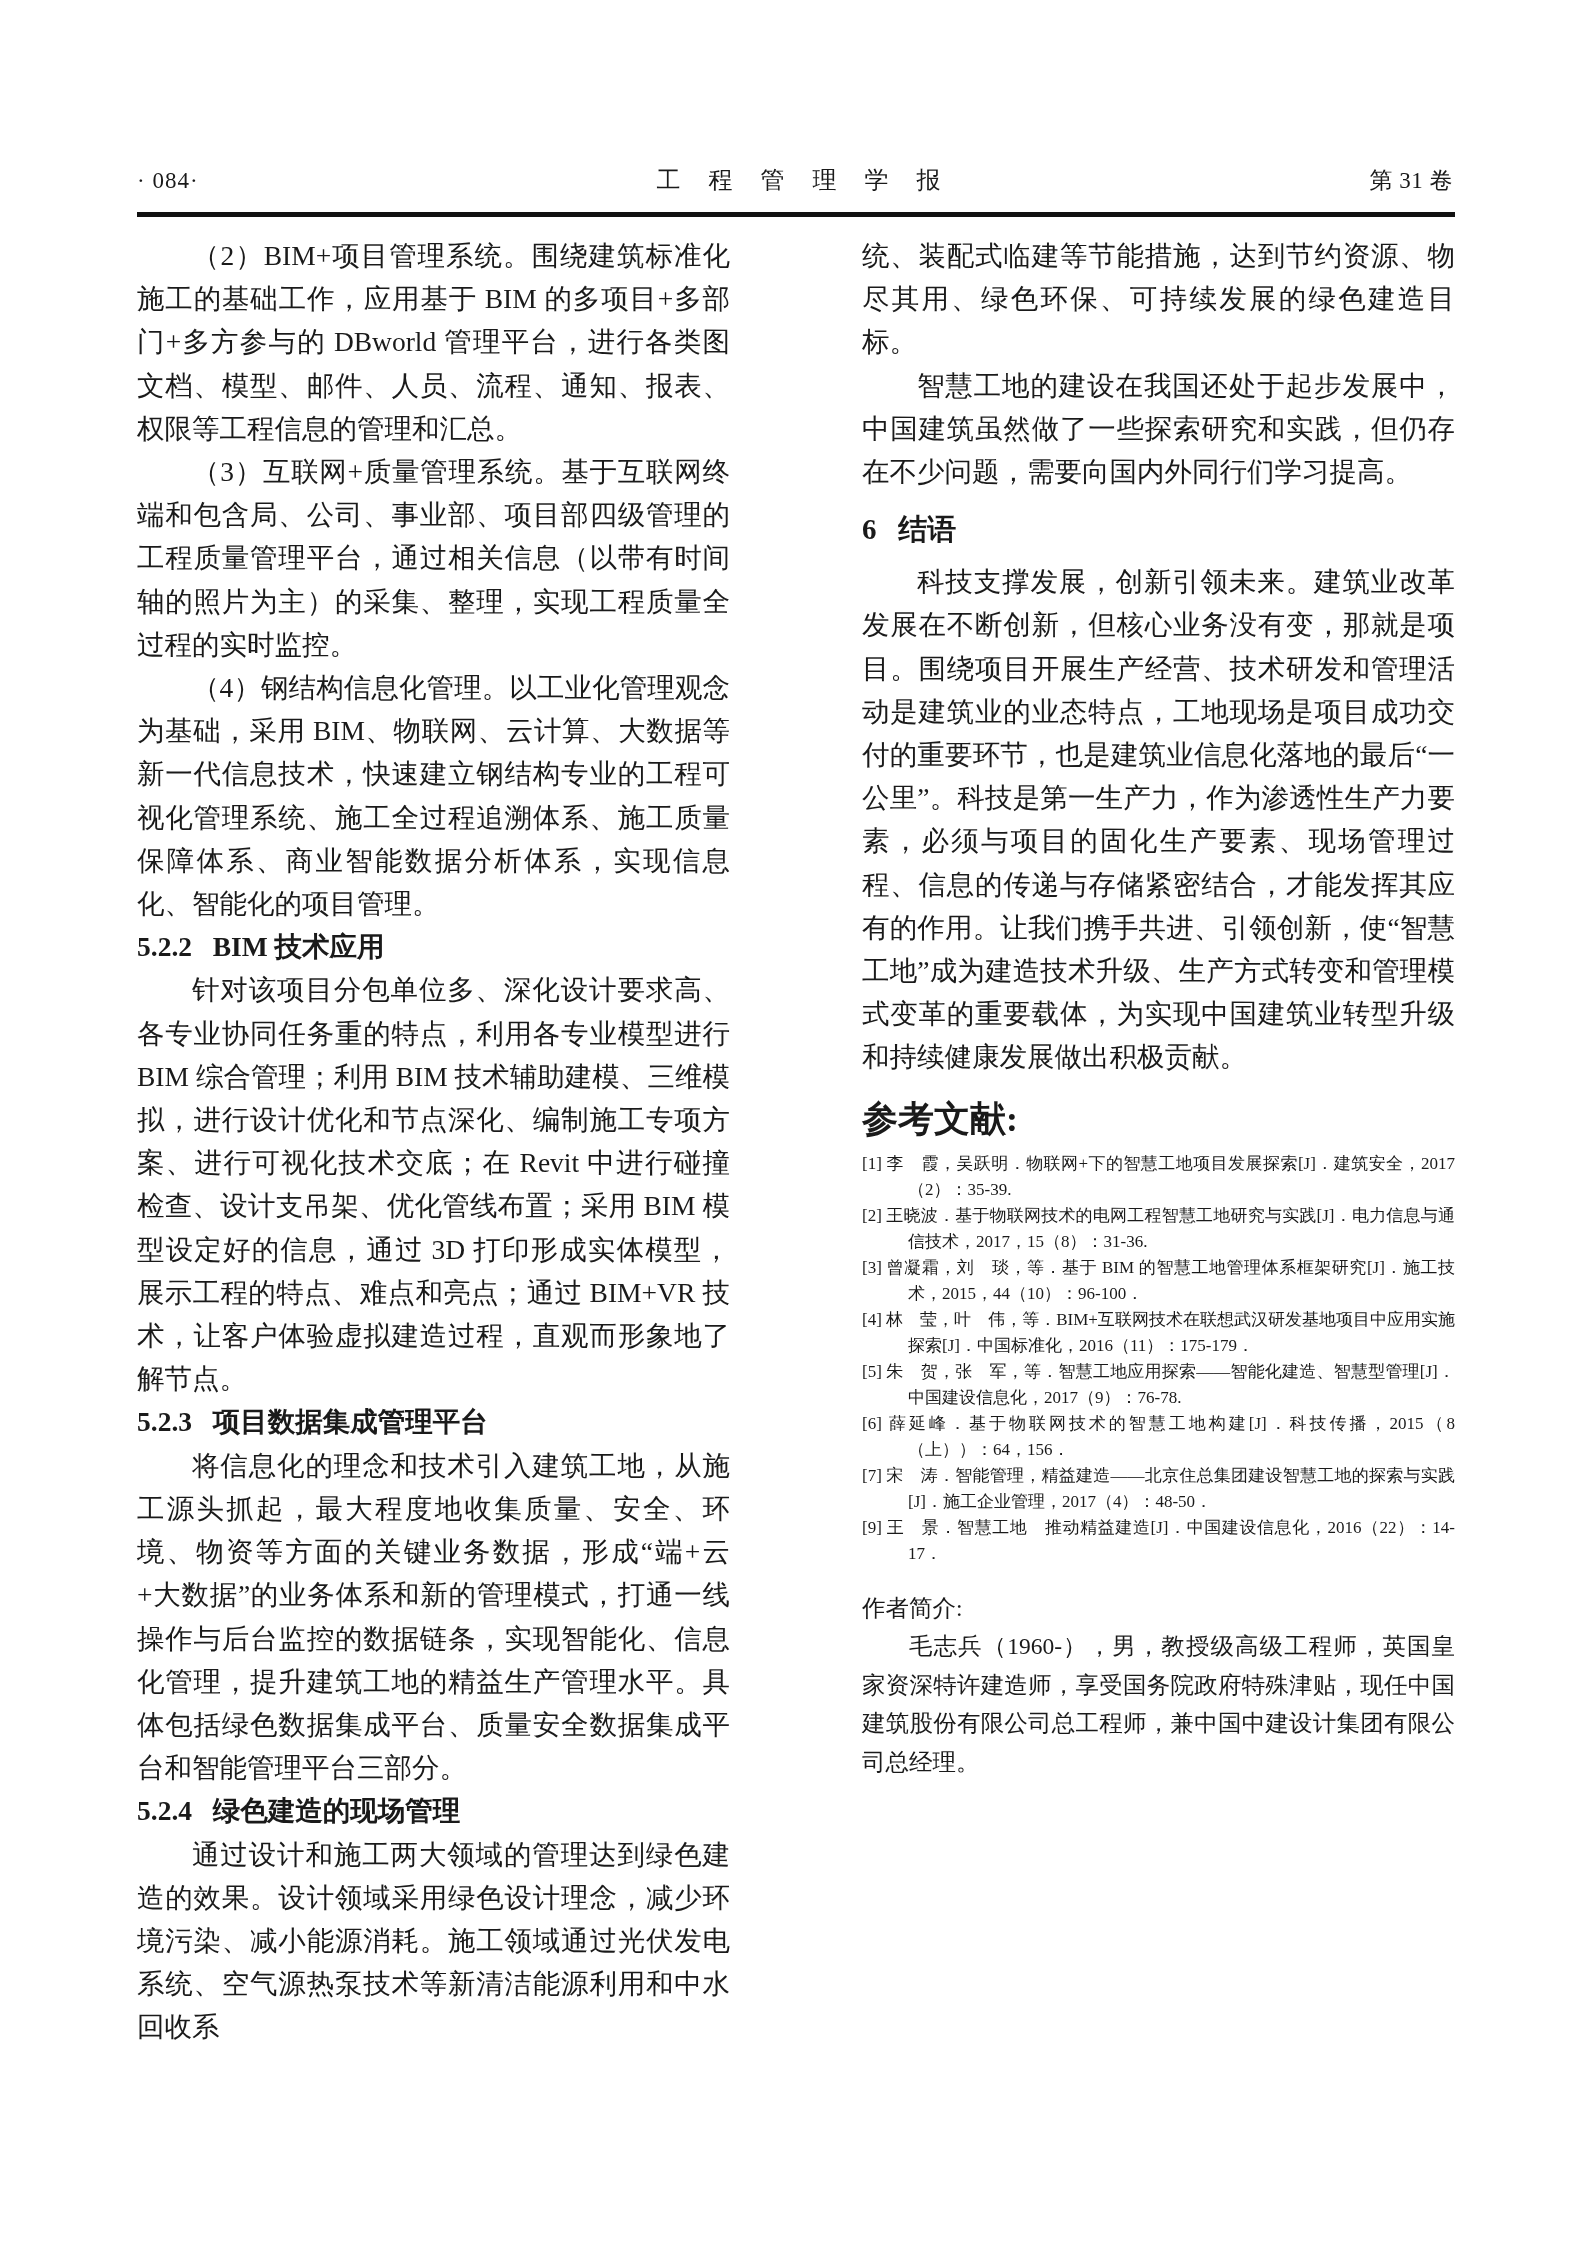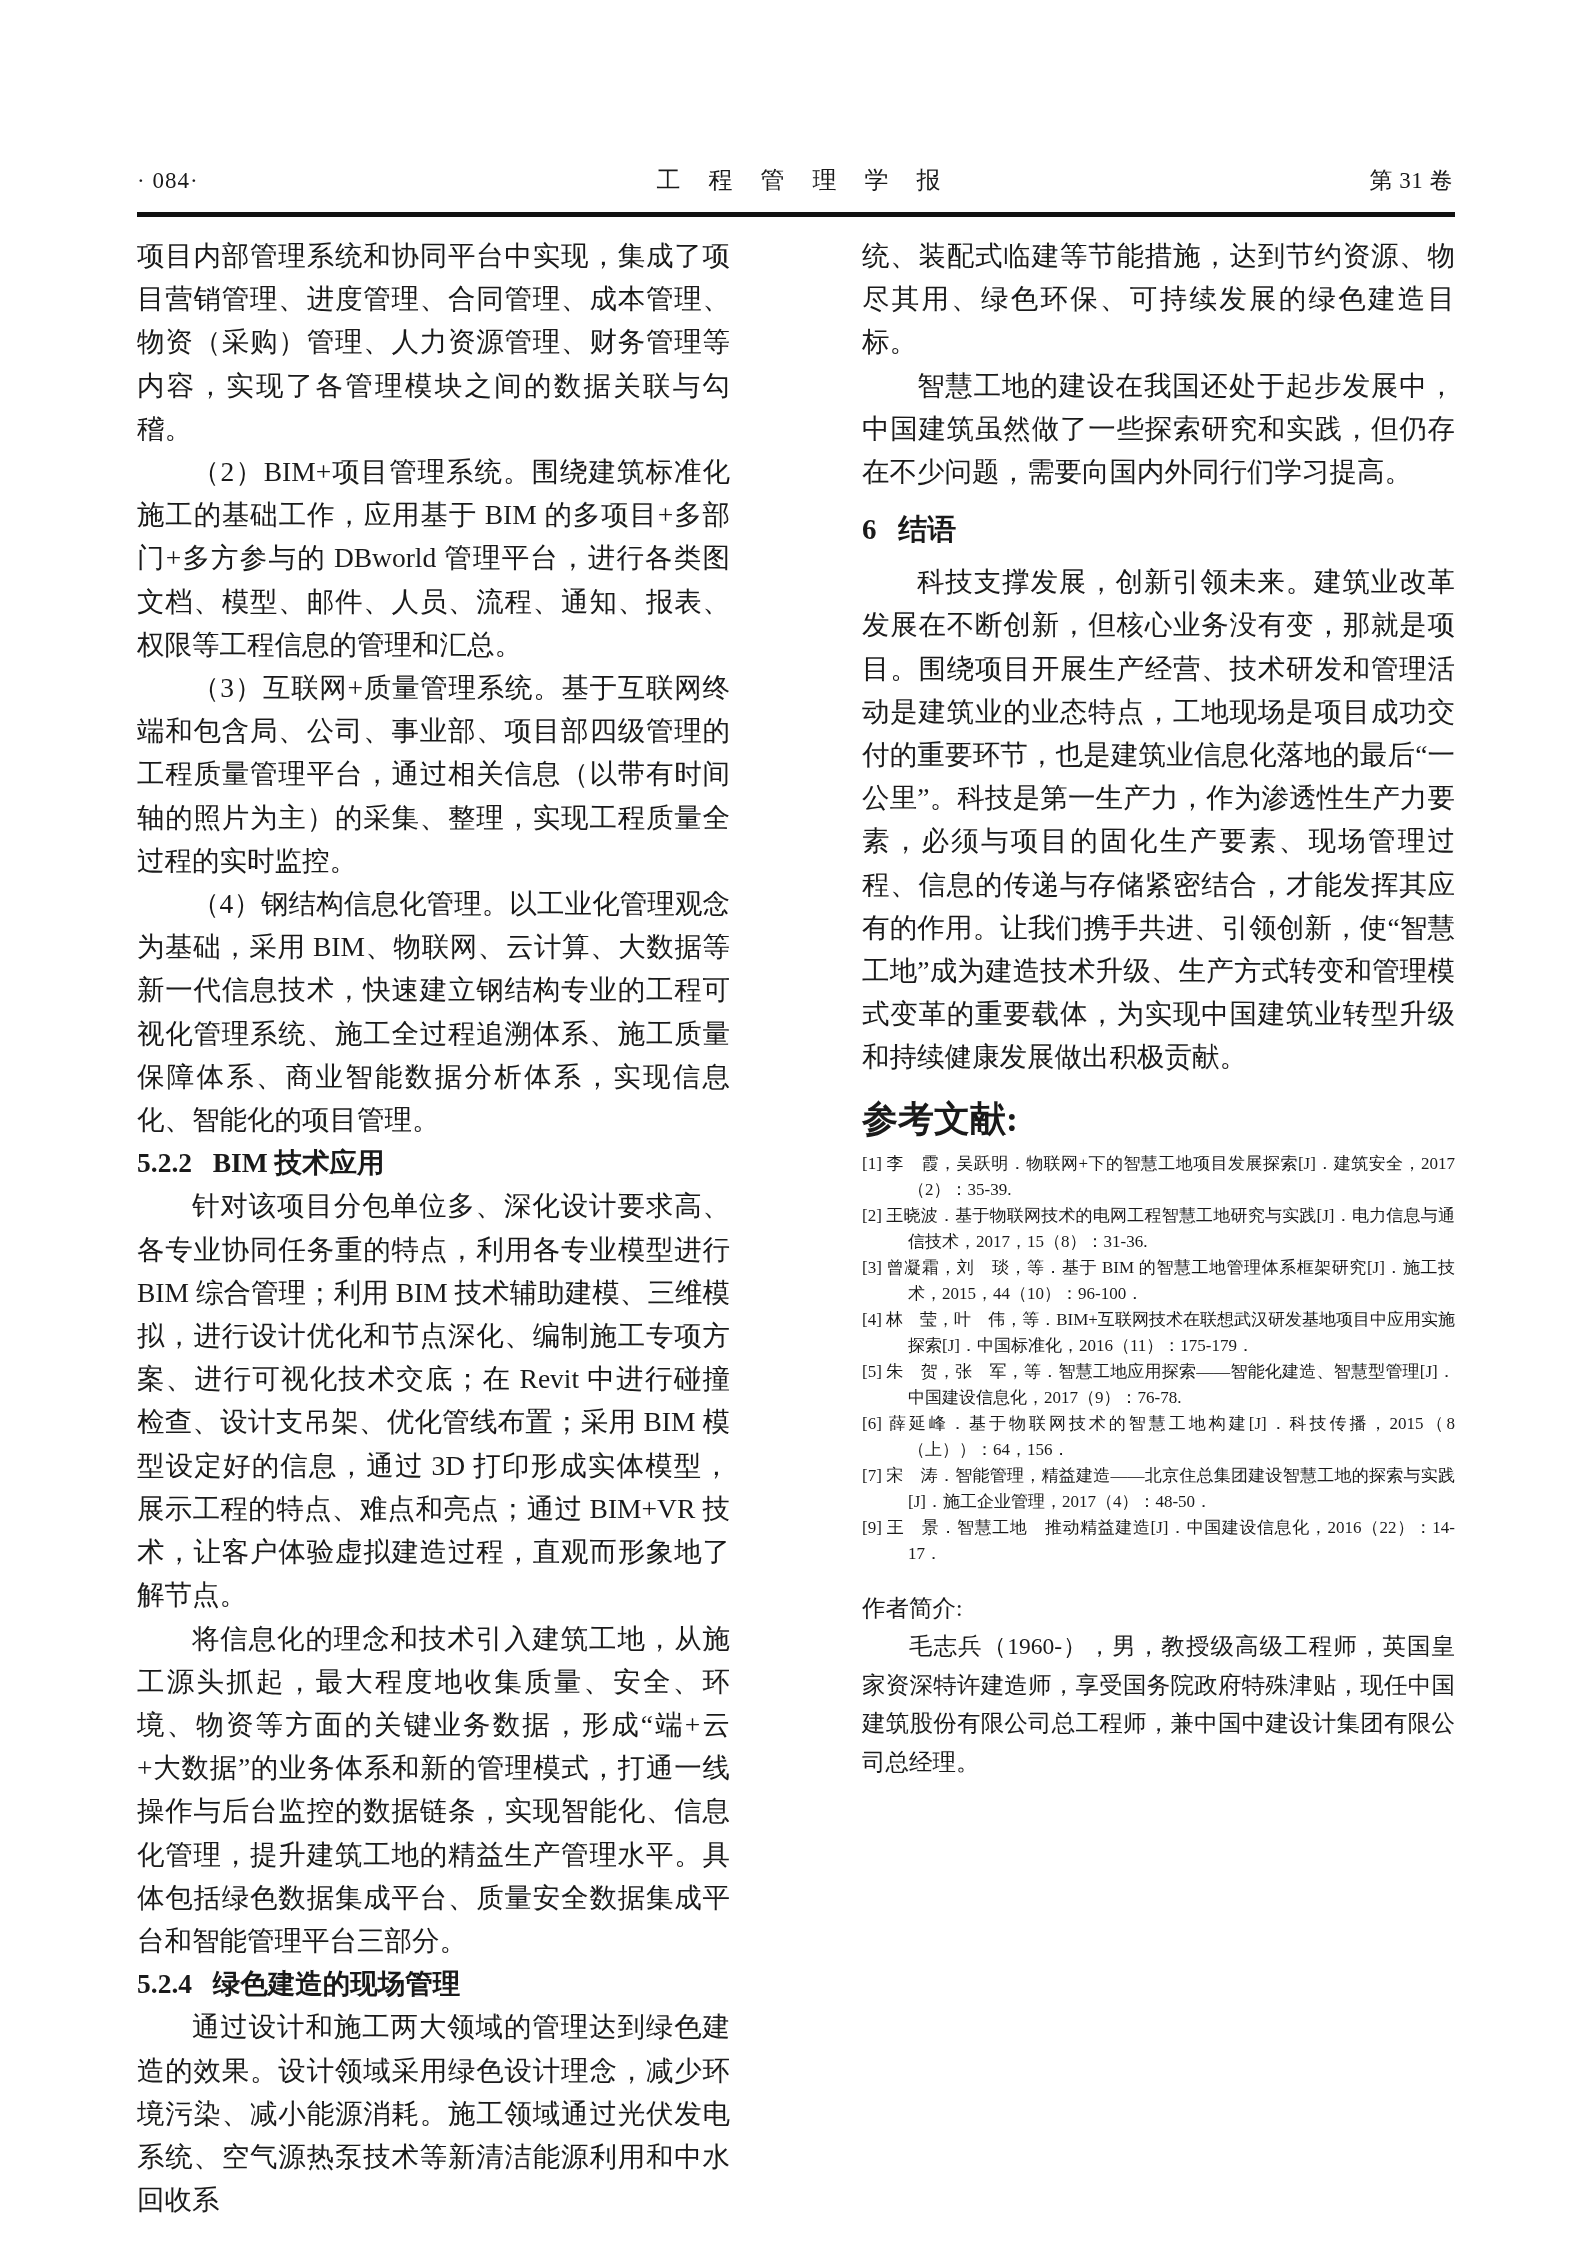--- a/index.html
+++ b/index.html
@@ -161,28 +161,28 @@
   <div class="running-head">
     <span class="rh-folio">· 084·</span>
     <span class="rh-journal">工 程 管 理 学 报</span>
     <span class="rh-volume">第 31 卷</span>
   </div>
   <div class="head-rule"></div>
 
   <div class="columns">
 
     <div class="col">
-      <p class="body noindent">项目内部管理系统和协同平台中实现，集成了项目营销管理、进度管理、合同管理、成本管理、物资（采购）管理、人力资源管理、财务管理等内容，实现了各管理模块之间的数据关联与勾稽。</p>
       <p class="body">（2）BIM+项目管理系统。围绕建筑标准化施工的基础工作，应用基于 BIM 的多项目+多部门+多方参与的 DBworld 管理平台，进行各类图文档、模型、邮件、人员、流程、通知、报表、权限等工程信息的管理和汇总。</p>
       <p class="body">（3）互联网+质量管理系统。基于互联网终端和包含局、公司、事业部、项目部四级管理的工程质量管理平台，通过相关信息（以带有时间轴的照片为主）的采集、整理，实现工程质量全过程的实时监控。</p>
       <p class="body">（4）钢结构信息化管理。以工业化管理观念为基础，采用 BIM、物联网、云计算、大数据等新一代信息技术，快速建立钢结构专业的工程可视化管理系统、施工全过程追溯体系、施工质量保障体系、商业智能数据分析体系，实现信息化、智能化的项目管理。</p>
 
       <h3 class="sub">5.2.2   BIM 技术应用</h3>
       <p class="body">针对该项目分包单位多、深化设计要求高、各专业协同任务重的特点，利用各专业模型进行 BIM 综合管理；利用 BIM 技术辅助建模、三维模拟，进行设计优化和节点深化、编制施工专项方案、进行可视化技术交底；在 Revit 中进行碰撞检查、设计支吊架、优化管线布置；采用 BIM 模型设定好的信息，通过 3D 打印形成实体模型，展示工程的特点、难点和亮点；通过 BIM+VR 技术，让客户体验虚拟建造过程，直观而形象地了解节点。</p>
 
+      <h3 class="sub">5.2.3   项目数据集成管理平台</h3>
       <p class="body">将信息化的理念和技术引入建筑工地，从施工源头抓起，最大程度地收集质量、安全、环境、物资等方面的关键业务数据，形成“端+云+大数据”的业务体系和新的管理模式，打通一线操作与后台监控的数据链条，实现智能化、信息化管理，提升建筑工地的精益生产管理水平。具体包括绿色数据集成平台、质量安全数据集成平台和智能管理平台三部分。</p>
 
       <h3 class="sub">5.2.4   绿色建造的现场管理</h3>
       <p class="body">通过设计和施工两大领域的管理达到绿色建造的效果。设计领域采用绿色设计理念，减少环境污染、减小能源消耗。施工领域通过光伏发电系统、空气源热泵技术等新清洁能源利用和中水回收系</p>
     </div>
 
     <div class="col">
       <p class="body noindent">统、装配式临建等节能措施，达到节约资源、物尽其用、绿色环保、可持续发展的绿色建造目标。</p>
       <p class="body">智慧工地的建设在我国还处于起步发展中，中国建筑虽然做了一些探索研究和实践，但仍存在不少问题，需要向国内外同行们学习提高。</p>
 

